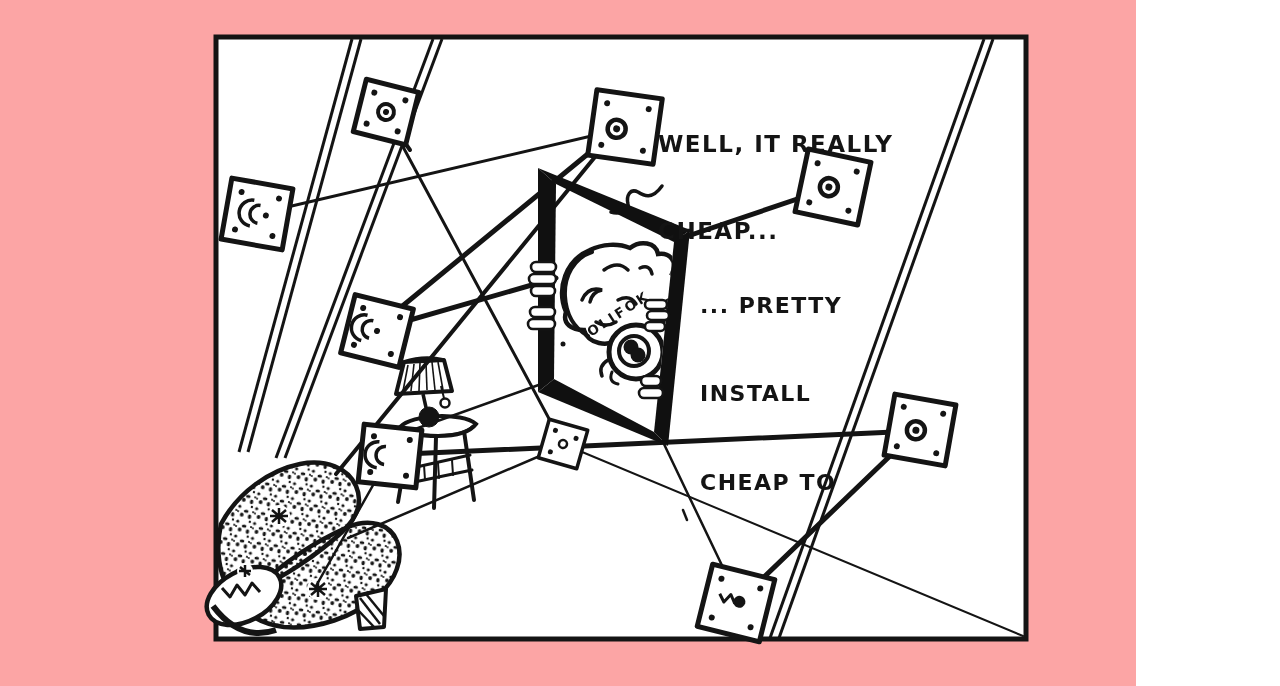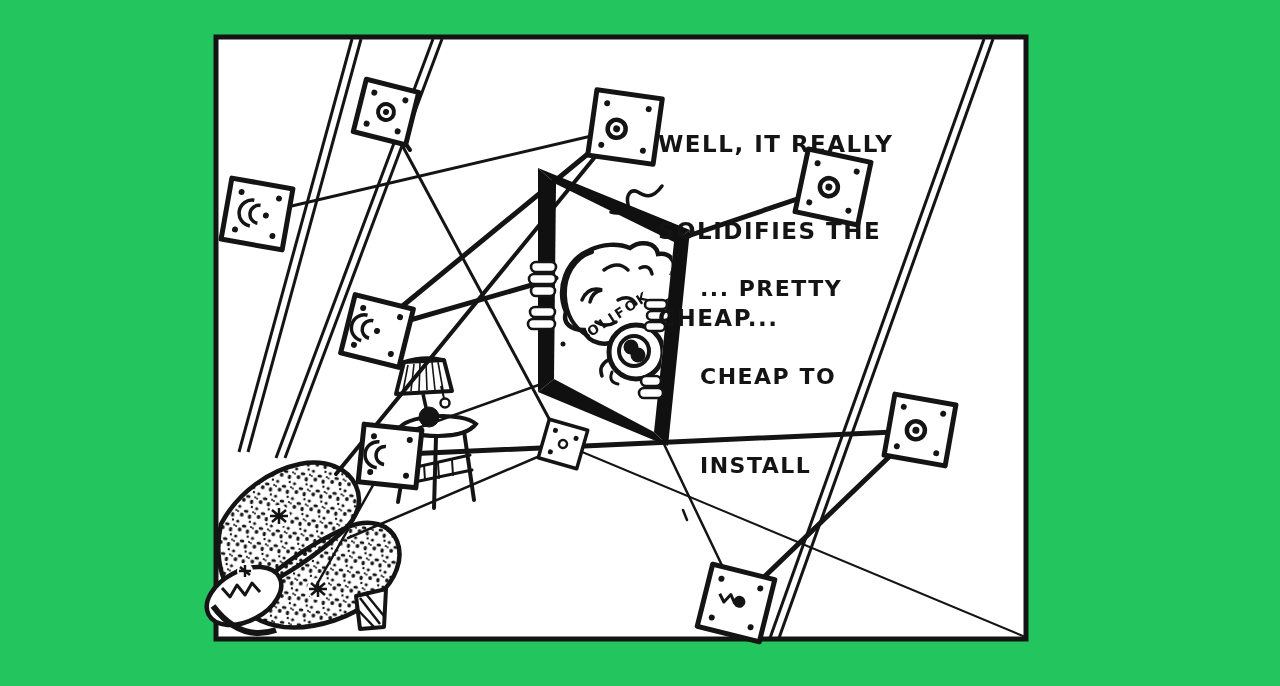--- a/index.html
+++ b/index.html
@@ -1,21 +1,21 @@
 <!DOCTYPE html>
 <html><head>
 <meta charset="utf-8">
 <style>
   html,body{margin:0;padding:0;background:#ffffff;}
-  .stage{position:relative;width:1280px;height:686px;background:#22c55e;overflow:hidden;
+  .stage{position:relative;width:1136px;height:686px;background:#fca5a5;overflow:hidden;
          font-family:"DejaVu Sans",sans-serif;}
   .stage svg{position:absolute;left:0;top:0;}
   .speech{position:absolute;color:#141414;font-weight:700;white-space:pre;}
   .speech.s1{left:658px;top:72px;font-size:23px;line-height:1.26;letter-spacing:1.5px;}
-  .speech.s2{left:700px;top:215px;font-size:22px;line-height:1.34;letter-spacing:1.5px;}
+  .speech.s2{left:700px;top:232px;font-size:22px;line-height:1.34;letter-spacing:1.5px;}
   .signature{position:absolute;left:584px;top:326px;color:#141414;font-weight:700;
              font-size:13.5px;letter-spacing:2.5px;transform:rotate(-33deg);
              transform-origin:left top;}
 </style>
 </head>
 <body>
 
 <div class="stage">
 
 <svg width="1280" height="686" viewBox="0 0 1280 686">
@@ -260,25 +260,24 @@
     <rect x="645" y="322" width="20" height="9" rx="4.5"></rect>
     <rect x="641" y="376" width="20" height="10" rx="5"></rect>
     <rect x="639" y="388" width="24" height="10" rx="5"></rect>
   </g>
 
   <line x1="683" y1="510" x2="687" y2="520" stroke="#141414" stroke-width="2.5" stroke-linecap="round"></line>
 </svg>
 
   <div class="speech s1">
     <div>WELL, IT REALLY</div>
-    <div>SOLIDIFIES THE</div>
     <div>CHEAP...</div>
   </div>
 
   <div class="speech s2">
     <div>... PRETTY</div>
+    <div>INSTALL</div>
     <div>CHEAP TO</div>
-    <div>INSTALL</div>
   </div>
 
   <div class="signature">OLIFOK</div>
 
 </div>
 
 </body></html>

